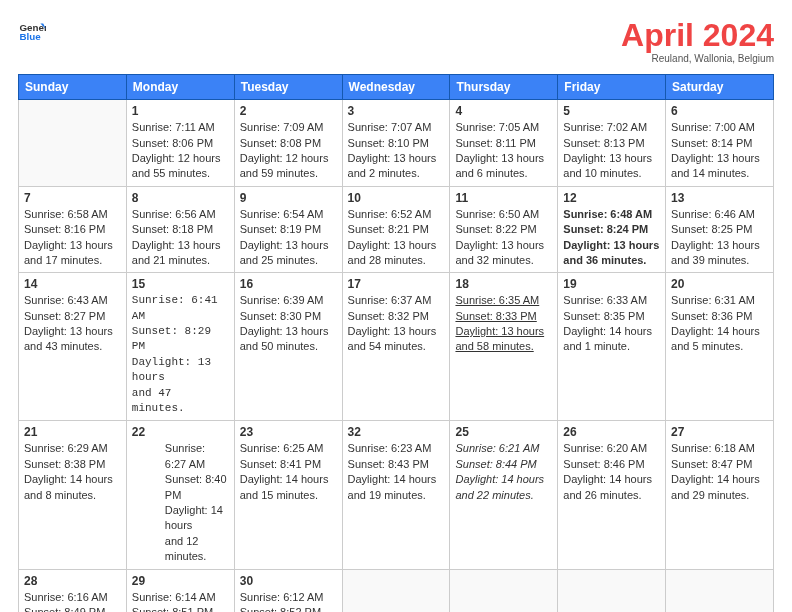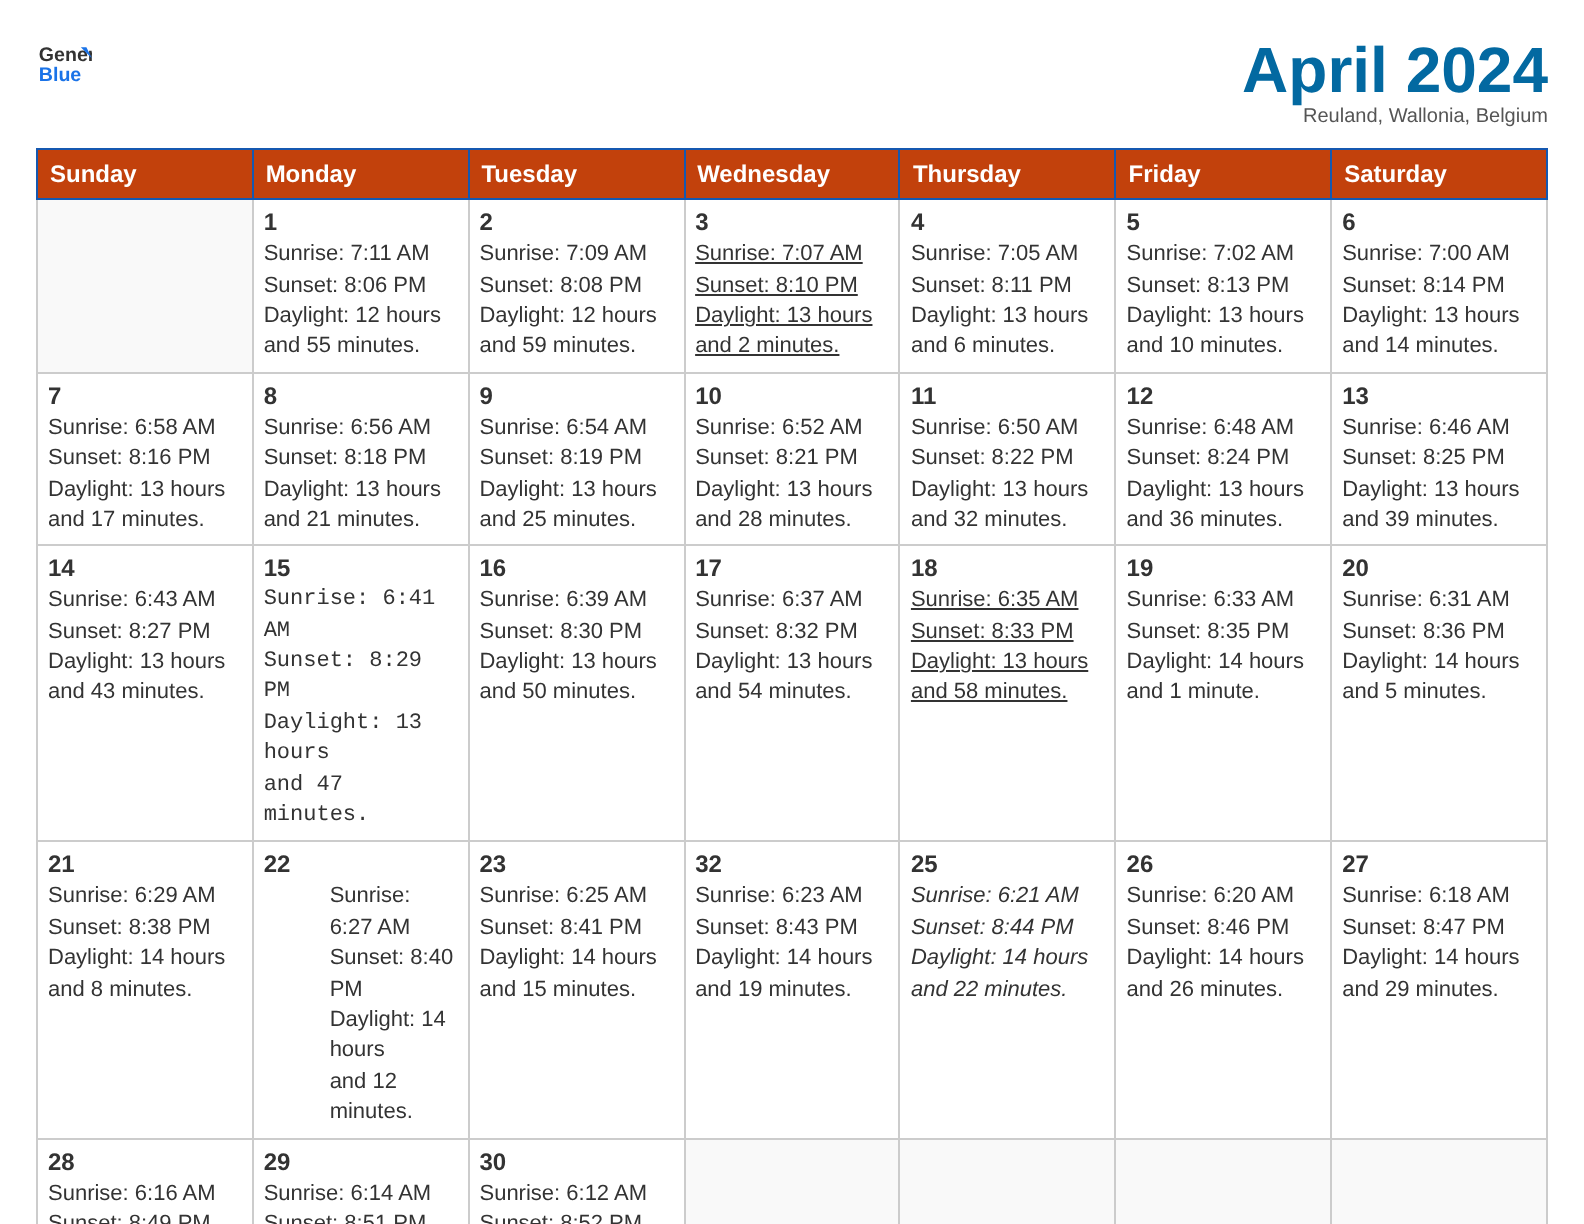--- a/index.html
+++ b/index.html
@@ -30,34 +30,34 @@
     .logo-icon {
       width: 28px;
       height: 28px;
     }
     .title-block {
       text-align: right;
     }
     .month-title {
       font-size: 32px;
       font-weight: bold;
-      color: #0369a1;
+      color: #ef4444;
       line-height: 1.1;
     }
     .location {
       font-size: 10px;
       color: #555;
     }
     .calendar {
       width: 100%;
       border-collapse: collapse;
       border: 1px solid #ccc;
     }
     .calendar th {
-      background: #c2410c;
+      background: #3b82f6;
       color: #fff;
       font-size: 12px;
       font-weight: bold;
       padding: 5px 6px;
       text-align: left;
       border: 1px solid #1558b0;
     }
     .calendar td {
       vertical-align: top;
       border: 1px solid #ccc;
@@ -126,21 +126,21 @@
           </td>
           <td>
             <span class="day-num">2</span>
             <div class="day-info" style="white-space: pre-line;">Sunrise: 7:09 AM
 Sunset: 8:08 PM
 Daylight: 12 hours
 and 59 minutes.</div>
           </td>
           <td>
             <span class="day-num">3</span>
-            <div class="day-info" style="white-space: pre-line; text-decoration: underline;">Sunrise: 7:07 AM
+            <div class="day-info" style="white-space: pre-line;">Sunrise: 7:07 AM
 Sunset: 8:10 PM
 Daylight: 13 hours
 and 2 minutes.</div>
           </td>
           <td>
             <span class="day-num">4</span>
             <div class="day-info" style="white-space: pre-line;">Sunrise: 7:05 AM
 Sunset: 8:11 PM
 Daylight: 13 hours
 and 6 minutes.</div>
@@ -191,21 +191,21 @@
           </td>
           <td>
             <span class="day-num">11</span>
             <div class="day-info" style="white-space: pre-line;">Sunrise: 6:50 AM
 Sunset: 8:22 PM
 Daylight: 13 hours
 and 32 minutes.</div>
           </td>
           <td>
             <span class="day-num">12</span>
-            <div class="day-info" style="white-space: pre-line;">Sunrise: 6:48 AM
+            <div class="day-info" style="white-space: pre-line; font-weight: bold;">Sunrise: 6:48 AM
 Sunset: 8:24 PM
 Daylight: 13 hours
 and 36 minutes.</div>
           </td>
           <td>
             <span class="day-num">13</span>
             <div class="day-info" style="white-space: pre-line;">Sunrise: 6:46 AM
 Sunset: 8:25 PM
 Daylight: 13 hours
 and 39 minutes.</div>

